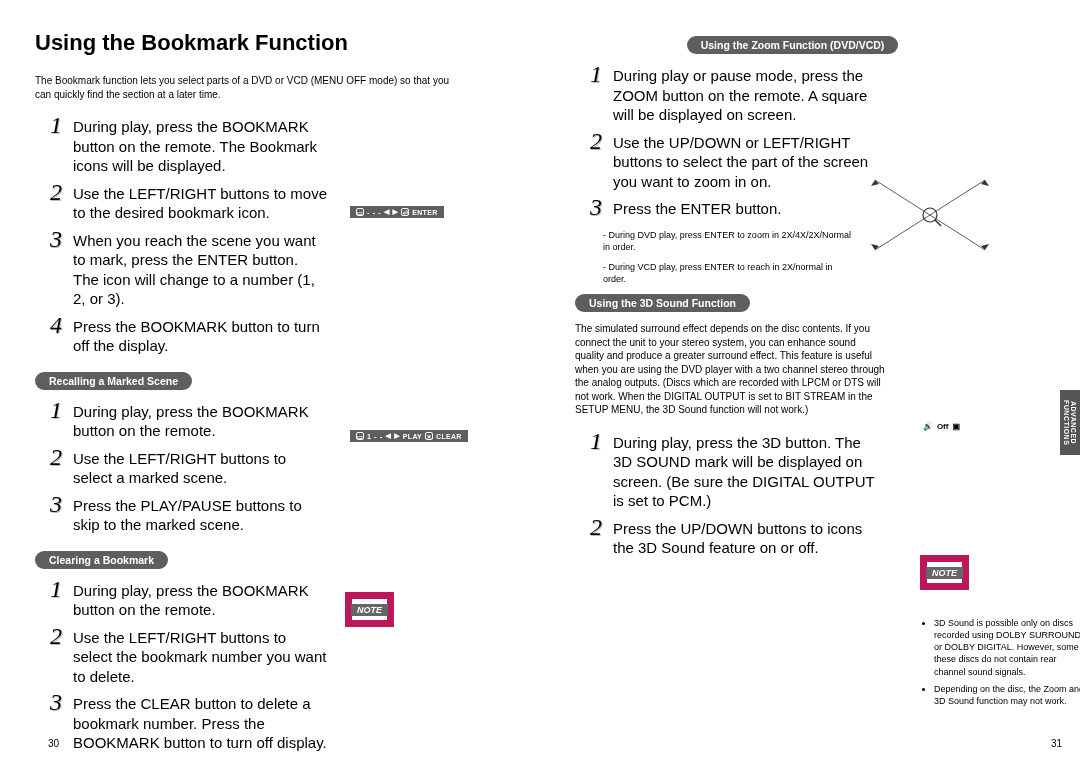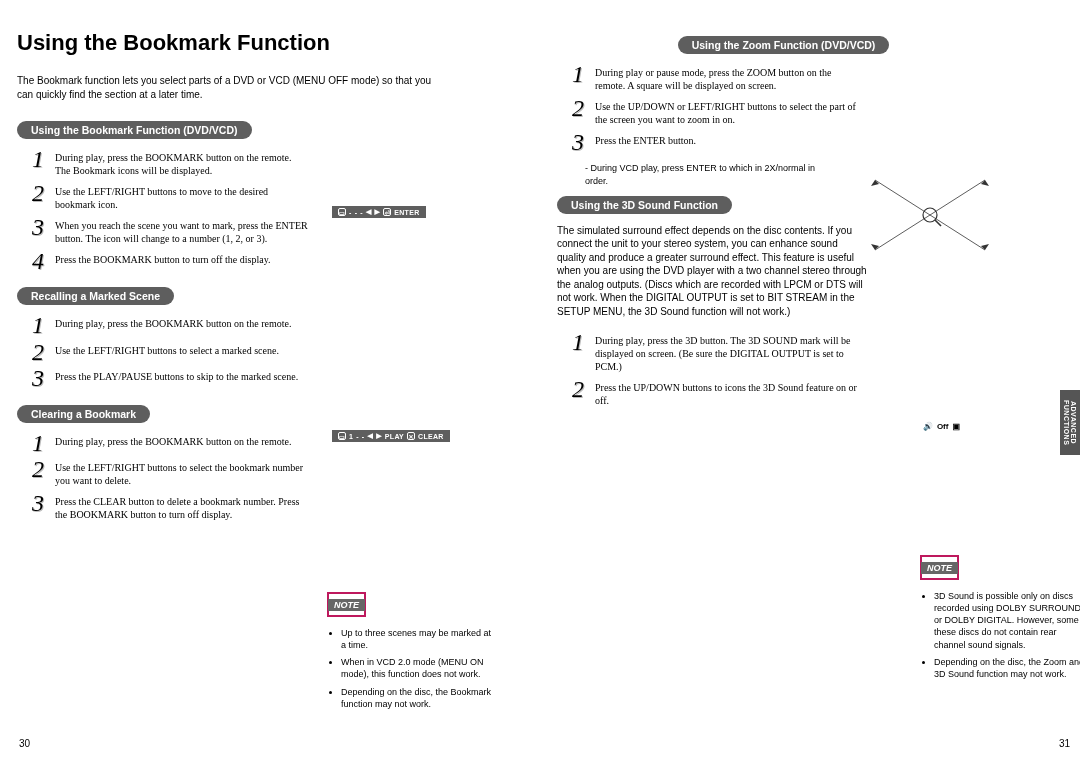--- a/index.html
+++ b/index.html
@@ -8,21 +8,21 @@
     background: #fff;
     width: 1080px;
     height: 765px;
     overflow: hidden;
     position: relative;
   }
   .spread {
     display: flex;
     width: 100%;
     height: 100%;
-    padding: 30px 20px 20px 17px;
+    padding: 30px 20px 20px 35px;
     gap: 30px;
   }
   .page-left { flex: 0 0 510px; position: relative; }
   .page-right { flex: 1; position: relative; padding-right: 50px; }
   h1 {
     font-size: 22px;
     font-weight: bold;
     margin-bottom: 18px;
   }
   .page-right h1 { text-align: right; padding-right: 0; }
@@ -54,24 +54,23 @@
     font-family: Georgia, "Times New Roman", serif;
     font-style: italic;
     font-size: 24px;
     line-height: 0.85;
     font-weight: 500;
     min-width: 18px;
     text-align: center;
     text-shadow: 1px 1px 0 #bbb;
   }
   .step .txt {
-    font-size: 10px;
+    font-size: 15px;
     line-height: 1.3;
     padding-top: 2px;
-    font-family: Liberation Serif, serif;
   }
   .sub {
     font-size: 9px;
     line-height: 1.35;
     margin-left: 28px;
     max-width: 250px;
     margin-bottom: 8px;
   }
   .osd {
     position: absolute;
@@ -88,23 +87,23 @@
   .osd-icon {
     display: inline-block;
     width: 8px; height: 8px;
     border: 1px solid #fff;
     border-radius: 2px;
     font-size: 6px;
     text-align: center;
     line-height: 8px;
   }
   .note-box {
-    border: 2px solid #be185d;
+    border: 7px solid #be185d;
     display: inline-block;
-    margin-bottom: 6px;
+    margin-bottom: 23px;
   }
   .note-head {
     background: #666;
     color: #fff;
     font-size: 9px;
     font-style: italic;
     font-weight: bold;
     padding: 1px 6px;
     display: inline-block;
     margin: -1px -1px 4px -1px;
@@ -116,22 +115,22 @@
     margin-top: 4px;
     max-width: 170px;
   }
   .note-list li { margin-bottom: 5px; }
   .note-group { position: absolute; }
   .pgnum {
     position: absolute;
     bottom: 16px;
     font-size: 10px;
   }
-  .left-num { left: 19px; }
-  .right-num { right: 10px; }
+  .left-num { left: 48px; }
+  .right-num { right: 18px; }
   .side-tab {
     position: absolute;
     right: 0;
     top: 390px;
     background: #555;
     color: #fff;
     font-size: 7px;
     font-weight: bold;
     padding: 10px 3px;
     writing-mode: vertical-rl;
@@ -161,21 +160,20 @@
 </style>
 </head>
 <body>
 
 <div class="spread">
 
   <div class="page-left">
     <h1>Using the Bookmark Function</h1>
     <p class="intro">The Bookmark function lets you select parts of a DVD or VCD (MENU OFF mode) so that you can quickly find the section at a later time.</p>
 
-    <div class="pill">Using the Bookmark Function (DVD/VCD)</div>
     <div class="steps">
       <div class="step">
           <div class="num">1</div>
           <div class="txt">During play, press the BOOKMARK button on the remote. The Bookmark icons will be displayed.</div>
         </div>
       <div class="step">
           <div class="num">2</div>
           <div class="txt">Use the LEFT/RIGHT buttons to move to the desired bookmark icon.</div>
         </div>
       <div class="step">
@@ -236,46 +234,42 @@
           <div class="txt">Use the LEFT/RIGHT buttons to select the bookmark number you want to delete.</div>
         </div>
       <div class="step">
           <div class="num">3</div>
           <div class="txt">Press the CLEAR button to delete a bookmark number. Press the BOOKMARK button to turn off display.</div>
         </div>
     </div>
 
     <div class="note-group" style="left:310px; top:562px;">
       <div class="note-box"><div class="note-head">NOTE</div></div>
-      <ul class="note-list">
-        <li>Up to three scenes may be marked at a time.</li>
-        <li>When in VCD 2.0 mode (MENU ON mode), this function does not work.</li>
-        <li>Depending on the disc, the Bookmark function may not work.</li>
-      </ul>
     </div>
   </div>
 
   <div class="page-right right-col">
 
     <div style="text-align:center;"><div class="pill">Using the Zoom Function (DVD/VCD)</div></div>
     <div class="steps">
       <div class="step">
           <div class="num">1</div>
           <div class="txt">During play or pause mode, press the ZOOM button on the remote. A square will be displayed on screen.</div>
         </div>
       <div class="step">
           <div class="num">2</div>
           <div class="txt">Use the UP/DOWN or LEFT/RIGHT buttons to select the part of the screen you want to zoom in on.</div>
         </div>
       <div class="step">
           <div class="num">3</div>
           <div class="txt">Press the ENTER button.</div>
         </div>
     </div>
-    <div class="sub">- During VCD play, press ENTER to which in 2X/normal in order.</div>
+    <div class="sub">- During DVD play, press ENTER to zoom in 2X/4X/2X/Normal in order.</div>
+    <div class="sub">- During VCD play, press ENTER to reach in 2X/normal in order.</div>
 
     <div class="zoom-graphic">
       <svg viewBox="0 0 150 110">
         <line x1="20" y1="20" x2="130" y2="90" stroke="#333" stroke-width="0.8"></line>
         <line x1="130" y1="20" x2="20" y2="90" stroke="#333" stroke-width="0.8"></line>
         <path d="M20 20 l-4 6 l8 -2 z" fill="#333"></path>
         <path d="M130 20 l4 6 l-8 -2 z" fill="#333"></path>
         <path d="M20 90 l-4 -6 l8 2 z" fill="#333"></path>
         <path d="M130 90 l4 -6 l-8 2 z" fill="#333"></path>
         <g transform="translate(75,55)">

